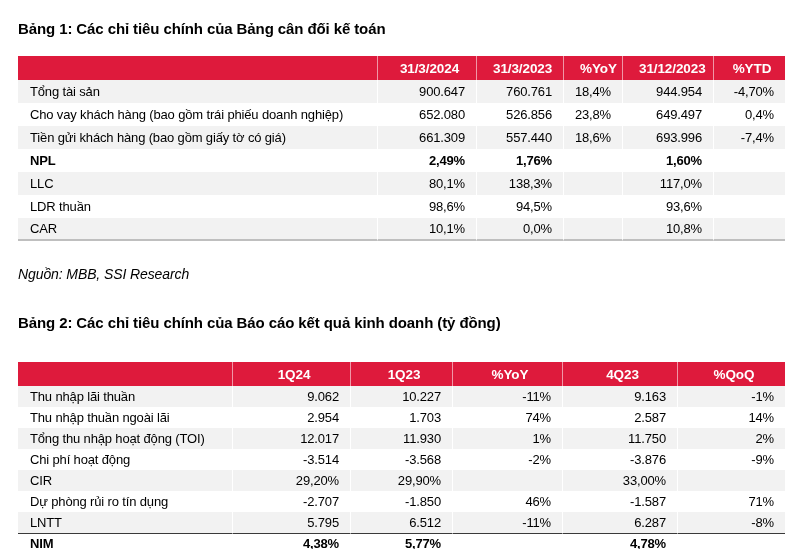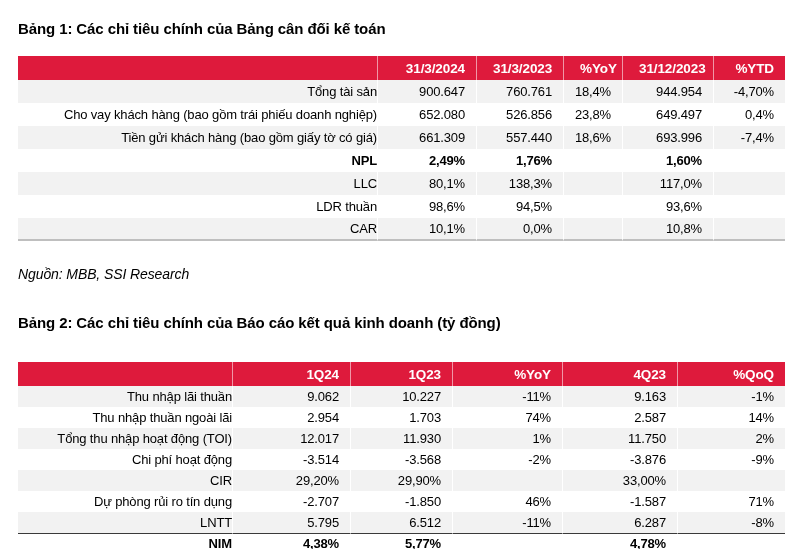--- a/index.html
+++ b/index.html
@@ -23,37 +23,37 @@
     border-collapse: separate; border-spacing: 0;
     table-layout: fixed; width: 767px;
   }
   .tbl-1 { margin-top: 18px; }
   .tbl-2 { margin-top: 30px; }
 
   thead th {
     background: var(--header-bg);
     color: var(--header-text);
     font-weight: 700; font-size: 13.5px;
-    text-align: right; vertical-align: middle;
+    text-align: center; vertical-align: middle;
     height: 24px; padding: 0 11px 0 16px;
     letter-spacing: -0.1px;
   }
   thead th.label { text-align: left; padding: 0 0 0 12px; }
   thead th + th { border-left: 1px solid rgba(255,255,255,0.55); }
 
   tbody td {
     font-size: 13px; line-height: 15px;
     text-align: right; vertical-align: middle;
     padding: 0 11px 0 0;
     letter-spacing: -0.15px;
     background: #ffffff;
   }
   .tbl-1 tbody td { height: 23px; }
   .tbl-2 tbody td { height: 21px; }
-  tbody td.label { text-align: right; padding: 0 0 0 12px; }
+  tbody td.label { text-align: left; padding: 0 0 0 12px; }
   tbody td + td { border-left: 1px solid #ffffff; }
 
   tbody tr.stripe td { background: var(--stripe); }
   tbody tr.bold td { font-weight: 700; }
   tbody tr.topline td { border-top: 1px solid var(--topline); }
   tbody tr:last-child td { border-bottom: 2px solid var(--bottom-border); }
 
   .source-note {
     margin-top: 25px;
     font-size: 14px; font-style: italic; line-height: 16px;

